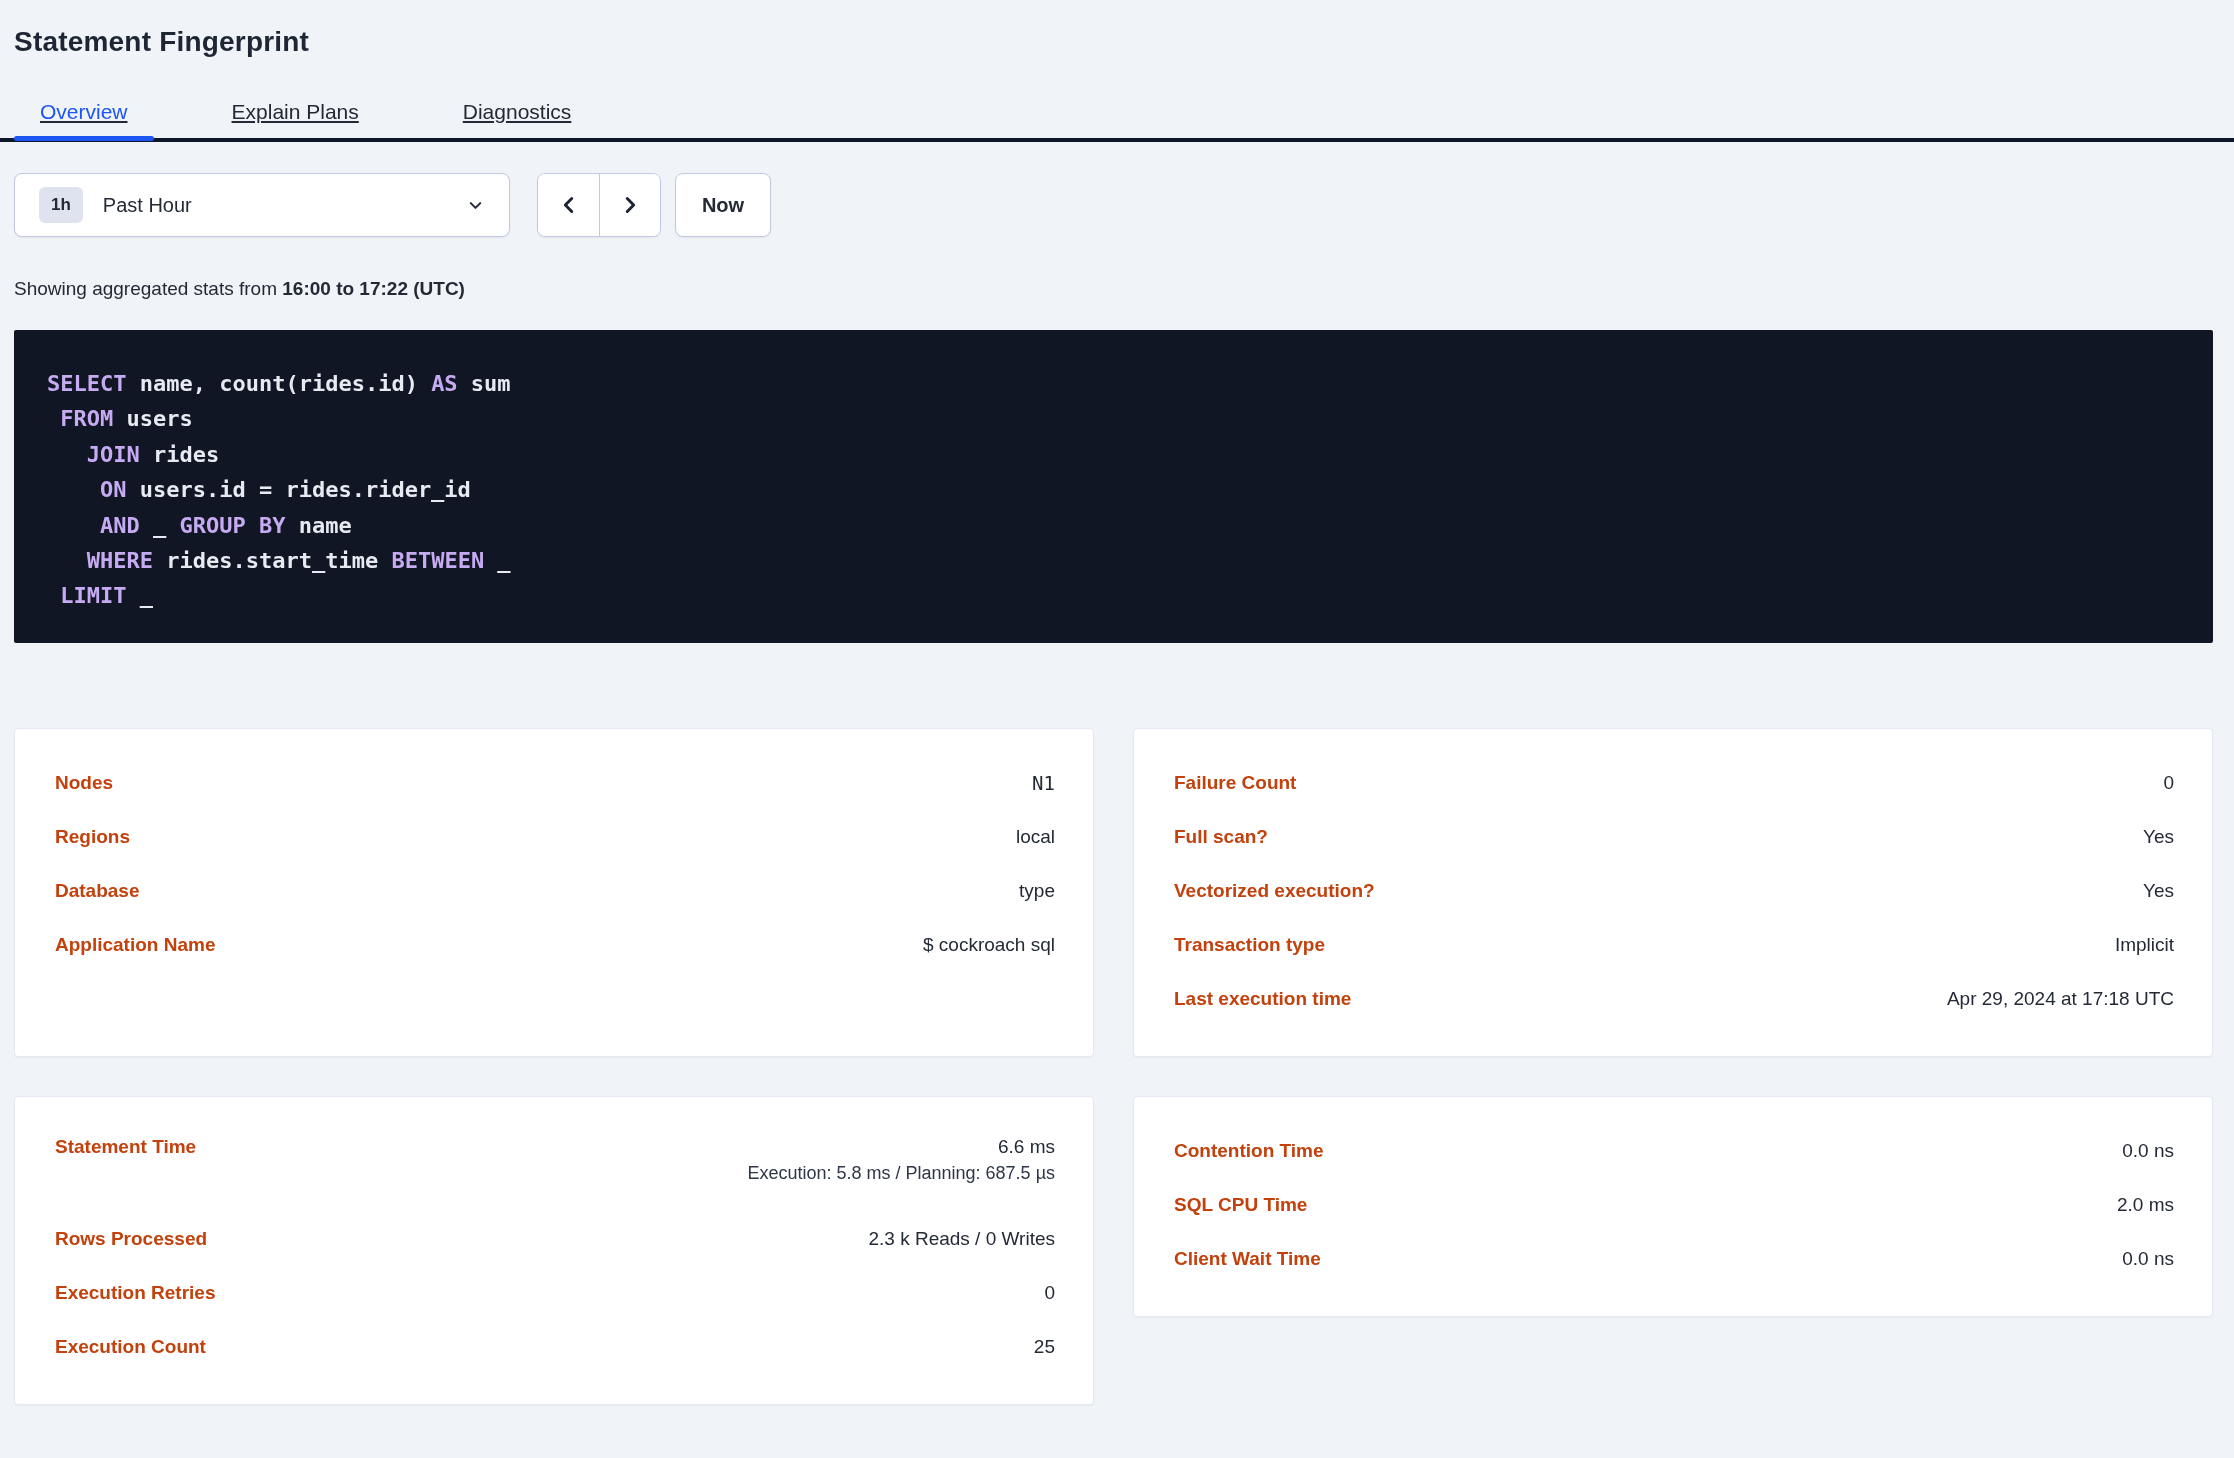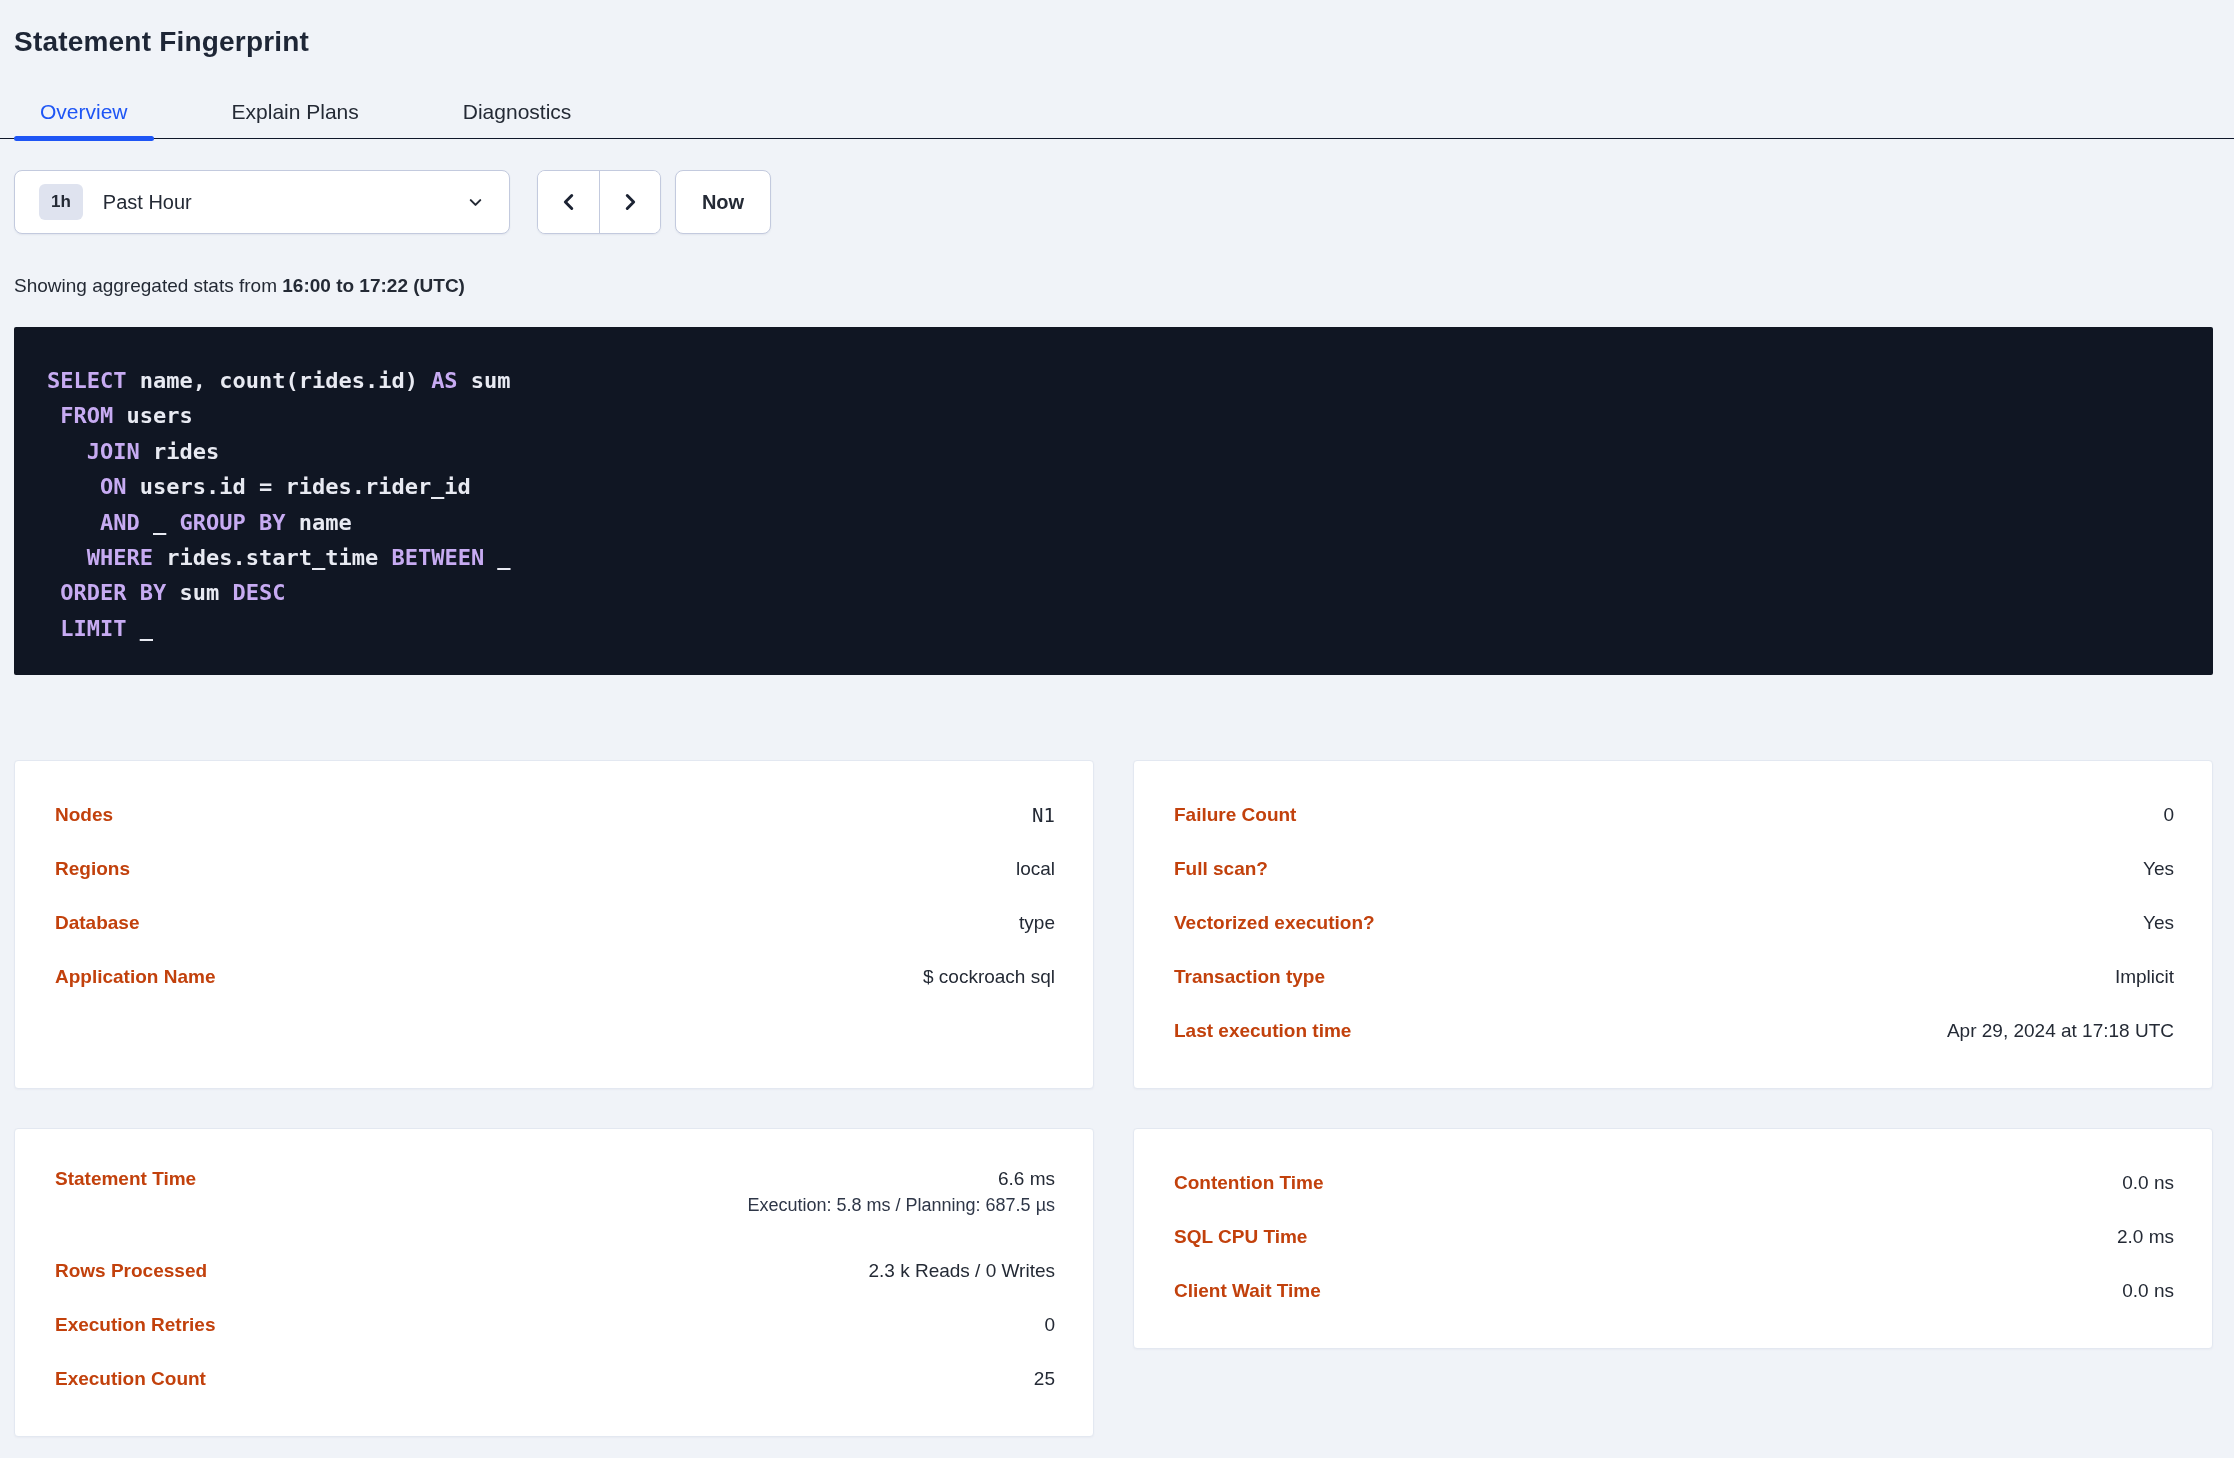--- a/index.html
+++ b/index.html
@@ -13,23 +13,24 @@
   .page { width: 2234px; height: 1458px; padding: 26px 0 0 0; position: relative; }
 
   h1.page-title {
     margin-left: 14px;
     font-size: 28px; font-weight: 700; color: #1e2636; letter-spacing: 0.2px;
   }
 
   
   .tabs {
     margin-top: 42px;
-    border-bottom: 1px solid #0f172a;
+    border-bottom: 4px solid #0f172a;
     display: flex; align-items: flex-end;
     padding-left: 14px;
+    text-decoration: underline;
   }
   .tab {
     position: relative;
     padding: 0 26px 14px 26px;
     margin-right: 52px;
     font-size: 21px; color: #242a35;
     cursor: pointer;
   }
   .tab.active { color: #1e55f5; }
   .tab.active::after {
@@ -146,21 +147,20 @@
     <span>Showing aggregated stats from </span><strong>16:00 to 17:22 (UTC)</strong>
   </p>
 
   <div class="code">
       <div class="code-line"><span class="kw">SELECT</span><span class="id"> name, count(rides.id) </span><span class="kw">AS</span><span class="id"> sum</span></div>
       <div class="code-line"><span class="id"> </span><span class="kw">FROM</span><span class="id"> users</span></div>
       <div class="code-line"><span class="id">   </span><span class="kw">JOIN</span><span class="id"> rides</span></div>
       <div class="code-line"><span class="id">    </span><span class="kw">ON</span><span class="id"> users.id = rides.rider_id</span></div>
       <div class="code-line"><span class="id">    </span><span class="kw">AND</span><span class="id"> _ </span><span class="kw">GROUP BY</span><span class="id"> name</span></div>
       <div class="code-line"><span class="id">   </span><span class="kw">WHERE</span><span class="id"> rides.start_time </span><span class="kw">BETWEEN</span><span class="id"> _</span></div>
-      <div class="code-line"><span class="id"> </span><span class="kw">ORDER BY</span><span class="id"> sum </span><span class="kw">DESC</span></div>
       <div class="code-line"><span class="id"> </span><span class="kw">LIMIT</span><span class="id"> _</span></div>
     </div>
 
   <div class="grid">
 
     <section class="card">
       <div class="row">
         <span class="lbl">Nodes</span>
         <a class="val link mono">N1</a>
       </div>

